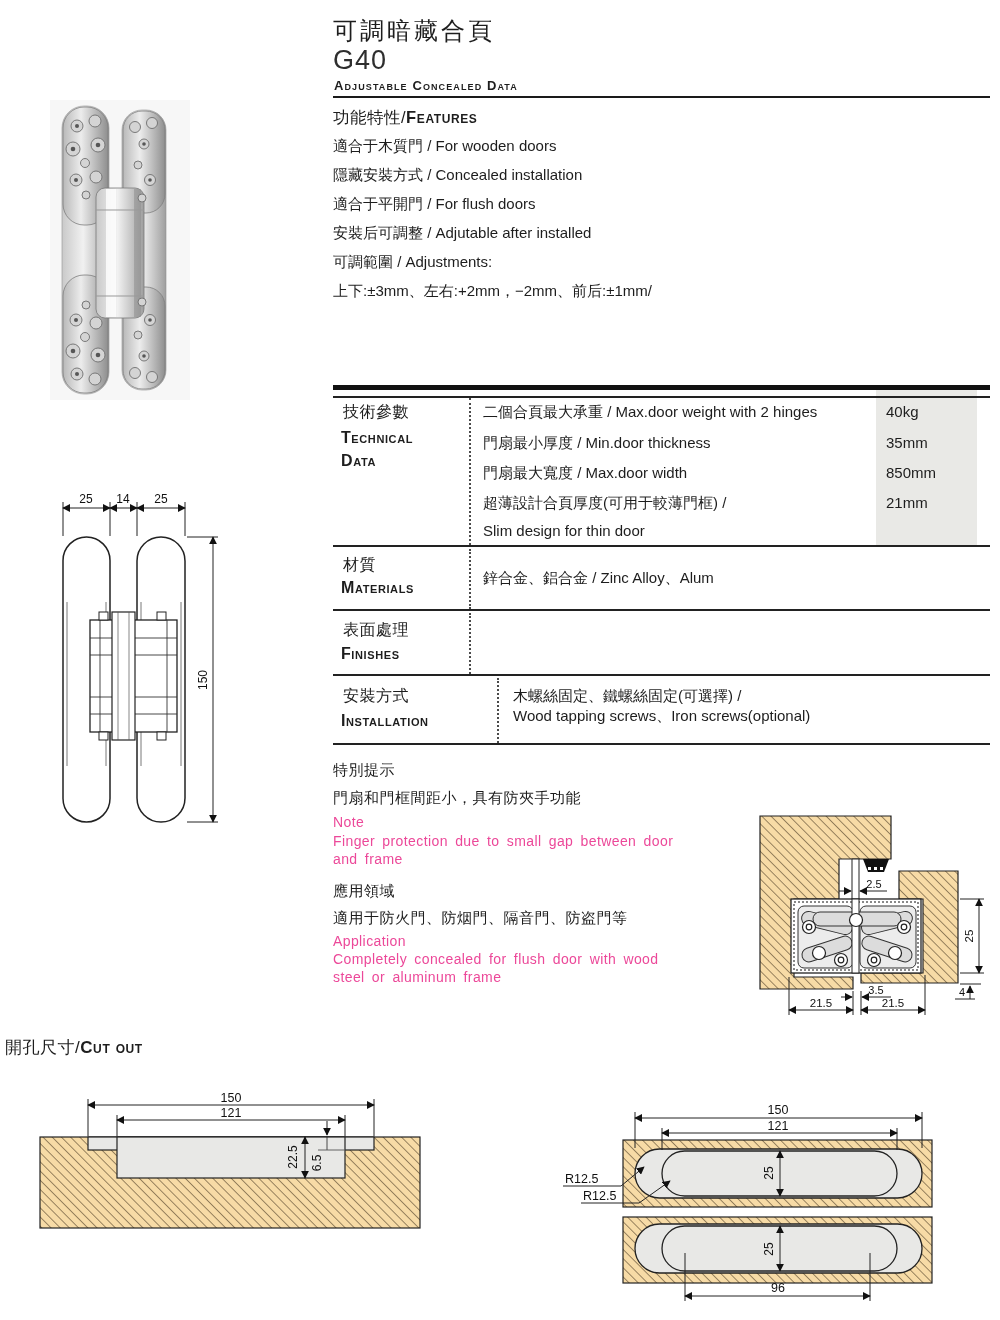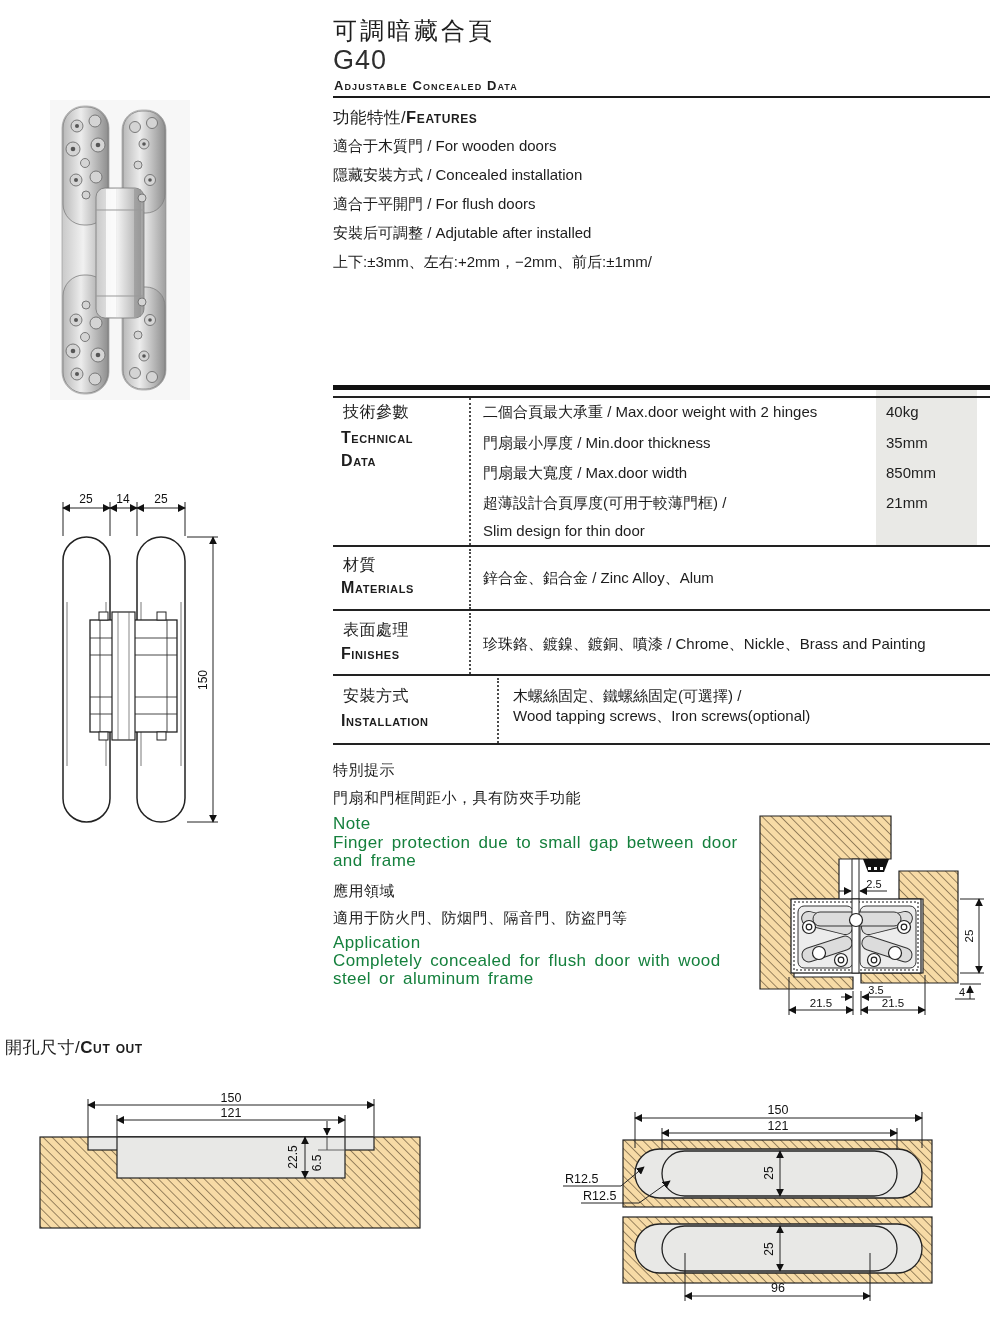--- a/index.html
+++ b/index.html
@@ -17,21 +17,21 @@
   .sect-head{font-size:16.5px;}
   .sect-head .sc{font-size:16.5px;}
   .feat-list{font-size:15px;line-height:29px;white-space:nowrap;}
   .tbl{position:absolute;left:333px;width:657px;}
   .tbl .lbl-cn{position:absolute;font-size:16px;}
   .tbl .lbl-en{position:absolute;font-size:16px;}
   .cell{position:absolute;font-size:15px;white-space:nowrap;}
   .dotted-v{position:absolute;border-left:2px dotted #4a4a4a;}
   .rule2{position:absolute;left:0;width:657px;height:2px;background:#222;}
   .note-cn{font-size:15px;letter-spacing:.5px;white-space:nowrap;}
-  .note-en{font-size:17px;letter-spacing:.4px;word-spacing:3px;color:#15803d;white-space:nowrap;}
+  .note-en{font-size:14px;letter-spacing:.4px;word-spacing:3px;color:#ec4899;white-space:nowrap;}
   svg text{font-family:"Liberation Sans",sans-serif;fill:#111;}
 </style>
 </head>
 <body>
 
 <div class="abs title-cn cjk" style="left:333px;top:15px;">可調暗藏合頁</div>
 <div class="abs model" style="left:333px;top:45px;">G40</div>
 <div class="abs subtitle sc" style="left:334px;top:78px;">Adjustable Concealed Data</div>
 <div class="abs hrule" style="left:333px;top:96px;width:657px;"></div>
 
@@ -109,20 +109,21 @@
 </svg>
 
 <div class="abs sect-head" style="left:333px;top:107px;">
   <span class="cjk">功能特性/</span><span class="sc">Features</span>
 </div>
 <div class="abs feat-list" style="left:333px;top:131px;">
   <div>適合于木質門 / For wooden doors</div>
   <div>隱藏安裝方式 / Concealed installation</div>
   <div>適合于平開門 / For flush doors</div>
   <div>安裝后可調整 / Adjutable after installed</div>
+  <div>可調範圍 / Adjustments:</div>
   <div>上下:±3mm、左右:+2mm，−2mm、前后:±1mm/</div>
 </div>
 
 <div class="tbl" style="top:385px;height:186px;">
   <div class="abs" style="left:0;top:0;width:657px;height:5px;background:#111;"></div>
   <div class="abs" style="left:543px;top:5px;width:101px;height:156px;background:#e9e9e6;"></div>
   <div class="rule2" style="top:11px;"></div>
   <div class="rule2" style="top:160px;"></div>
   <div class="dotted-v" style="left:136px;top:13px;height:147px;"></div>
   <div class="lbl-cn cjk" style="left:10px;top:17px;">技術參數</div>
@@ -144,21 +145,20 @@
   <div class="lbl-cn cjk" style="left:10px;top:8px;">材質</div>
   <div class="lbl-en sc" style="left:8px;top:32px;">Materials</div>
   <div class="cell" style="left:150px;top:22px;">鋅合金、鋁合金 / Zinc Alloy、Alum</div>
   <div class="rule2" style="top:62px;"></div>
 </div>
 
 <div class="tbl" style="top:611px;height:65px;">
   <div class="dotted-v" style="left:136px;top:2px;height:61px;"></div>
   <div class="lbl-cn cjk" style="left:10px;top:9px;">表面處理</div>
   <div class="lbl-en sc" style="left:8px;top:34px;">Finishes</div>
-  <div class="cell" style="left:150px;top:24px;">珍珠鉻、鍍鎳、鍍銅、噴漆 / Chrome、Nickle、Brass and Painting</div>
   <div class="rule2" style="top:63px;"></div>
 </div>
 
 <div class="tbl" style="top:676px;height:61px;">
   <div class="dotted-v" style="left:164px;top:2px;height:65px;"></div>
   <div class="lbl-cn cjk" style="left:10px;top:10px;">安裝方式</div>
   <div class="lbl-en sc" style="left:8px;top:36px;">Installation</div>
   <div class="cell" style="left:180px;top:11px;">木螺絲固定、鐵螺絲固定(可選擇) /</div>
   <div class="cell" style="left:180px;top:31px;">Wood tapping screws、Iron screws(optional)</div>
   <div class="rule2" style="top:67px;"></div>

